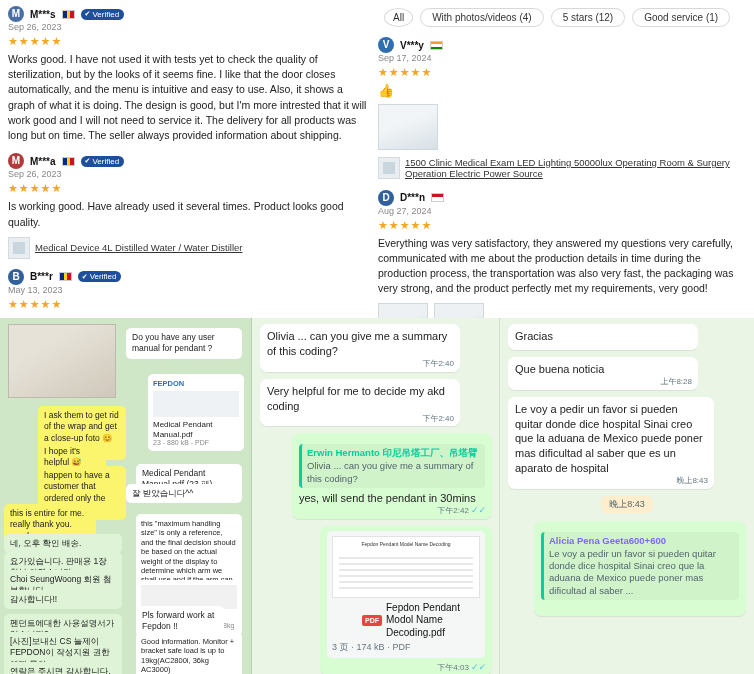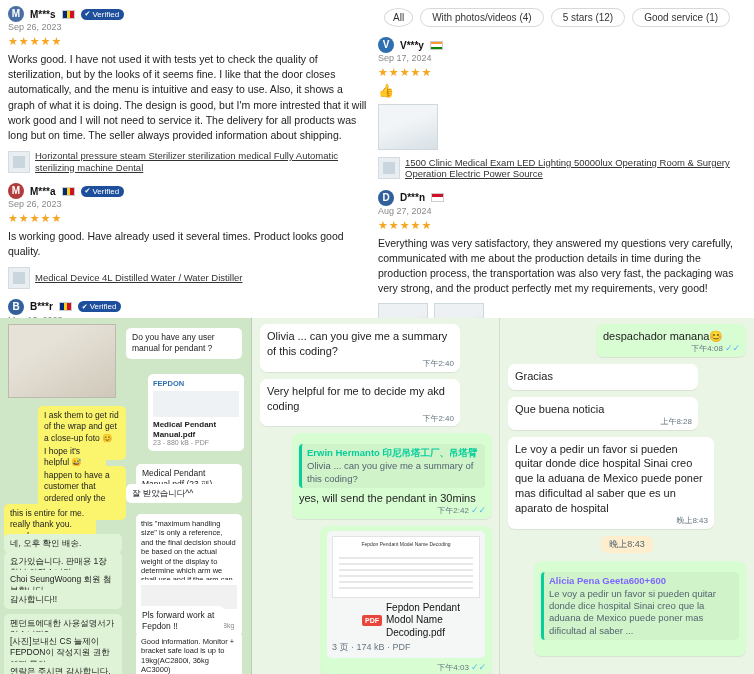--- a/index.html
+++ b/index.html
@@ -111,24 +111,20 @@
           <span class="rev-name">M***s</span>
           <span class="flag flag-ro"></span>
           <span class="badge-verified">
               <span class="chk">✔</span>
               <span>Verified</span>
             </span>
         </div>
         <div class="rev-date">Sep 26, 2023</div>
         <div class="stars">★★★★★</div>
         <div class="rev-text">Works good. I have not used it with tests yet to check the quality of sterilization, but by the looks of it seems fine. I like that the door closes automatically, and the menu is intuitive and easy to use. Also, it shows a graph of what it is doing. The design is good, but I'm more intrested that it will work good and I will not need to service it. The delivery for all products was long but on time. The seller always provided information about shipping.</div>
-        <div class="prod-link">
-          <span class="prod-thumb"></span>
-          <span class="prod-title">Horizontal pressure steam Sterilizer sterilization medical Fully Automatic sterilizing machine Dental</span>
-        </div>
       </div>
 
       <div class="rev-block">
         <div class="rev-head">
           <span class="avatar red">M</span>
           <span class="rev-name">M***a</span>
           <span class="flag flag-ro"></span>
           <span class="badge-verified">
               <span class="chk">✔</span>
               <span>Verified</span>
@@ -223,21 +219,21 @@
         <div class="bub bub-w" style="left:126px; top:10px; width:116px;">Do you have any user manual for pendant ?</div>
 
         <div class="bub bub-y" style="left:38px; top:88px; width:88px;">I ask them to get rid of the wrap and get a close-up foto 😊😊</div>
         <div class="bub bub-y" style="left:38px; top:124px; width:68px;">I hope it's helpful 😅</div>
         <div class="bub bub-y" style="left:38px; top:148px; width:88px;">happen to have a customer that ordered only the arms</div>
         <div class="bub bub-y" style="left:4px; top:186px; width:92px;">this is entire for me. really thank you. good ...</div>
 
         <div class="kk-card" style="left:148px; top:56px; width:96px;">
           <div style="color:#2f6fb0; font-weight:bold; font-size:7.5px;">FEPDON</div>
           <div style="height:26px;background:#eef2f5;margin:3px 0;"></div>
-          <div style="font-size:8px;line-height:1.2;font-weight:bold;">Medical Pendant Manual.pdf</div>
+          <div style="font-size:8px;line-height:1.2;">Medical Pendant Manual.pdf</div>
           <div class="kk-meta">23 - 880 kB - PDF</div>
         </div>
 
         <div class="bub bub-w" style="left:136px; top:146px; width:106px;">Medical Pendant Manual.pdf (23 페)</div>
         <div class="bub bub-w" style="left:126px; top:166px; width:116px;">잘 받았습니다^^</div>
 
         <div class="kk-card" style="left:136px; top:196px; width:106px;">
           <div style="font-size:7.5px;line-height:1.25;">this "maximum handling size" is only a reference, and the final decision should be based on the actual weight of the display to determine which arm we shall use and if the arm can support it safely.</div>
         </div>
 
@@ -314,24 +310,20 @@
           
         </div>
 
       </div>
     </div>
     <div class="p2-sep"></div>
 
     <div class="panel p3">
       <div class="wa">
 
-        <div class="wbub out" style="max-width:150px;">
-          <span>despachador manana😊</span>
-          <span class="wtime"><span>下午4:08</span><span class="ticks">✓✓</span></span>
-        </div>
 
         <div class="wbub in" style="max-width:190px;padding-bottom:6px;">
           <span>Gracias</span>
         </div>
 
         <div class="wbub in" style="max-width:190px;">
           <span>Que buena noticia</span>
           <span class="wtime">上午8:28</span>
         </div>
 

